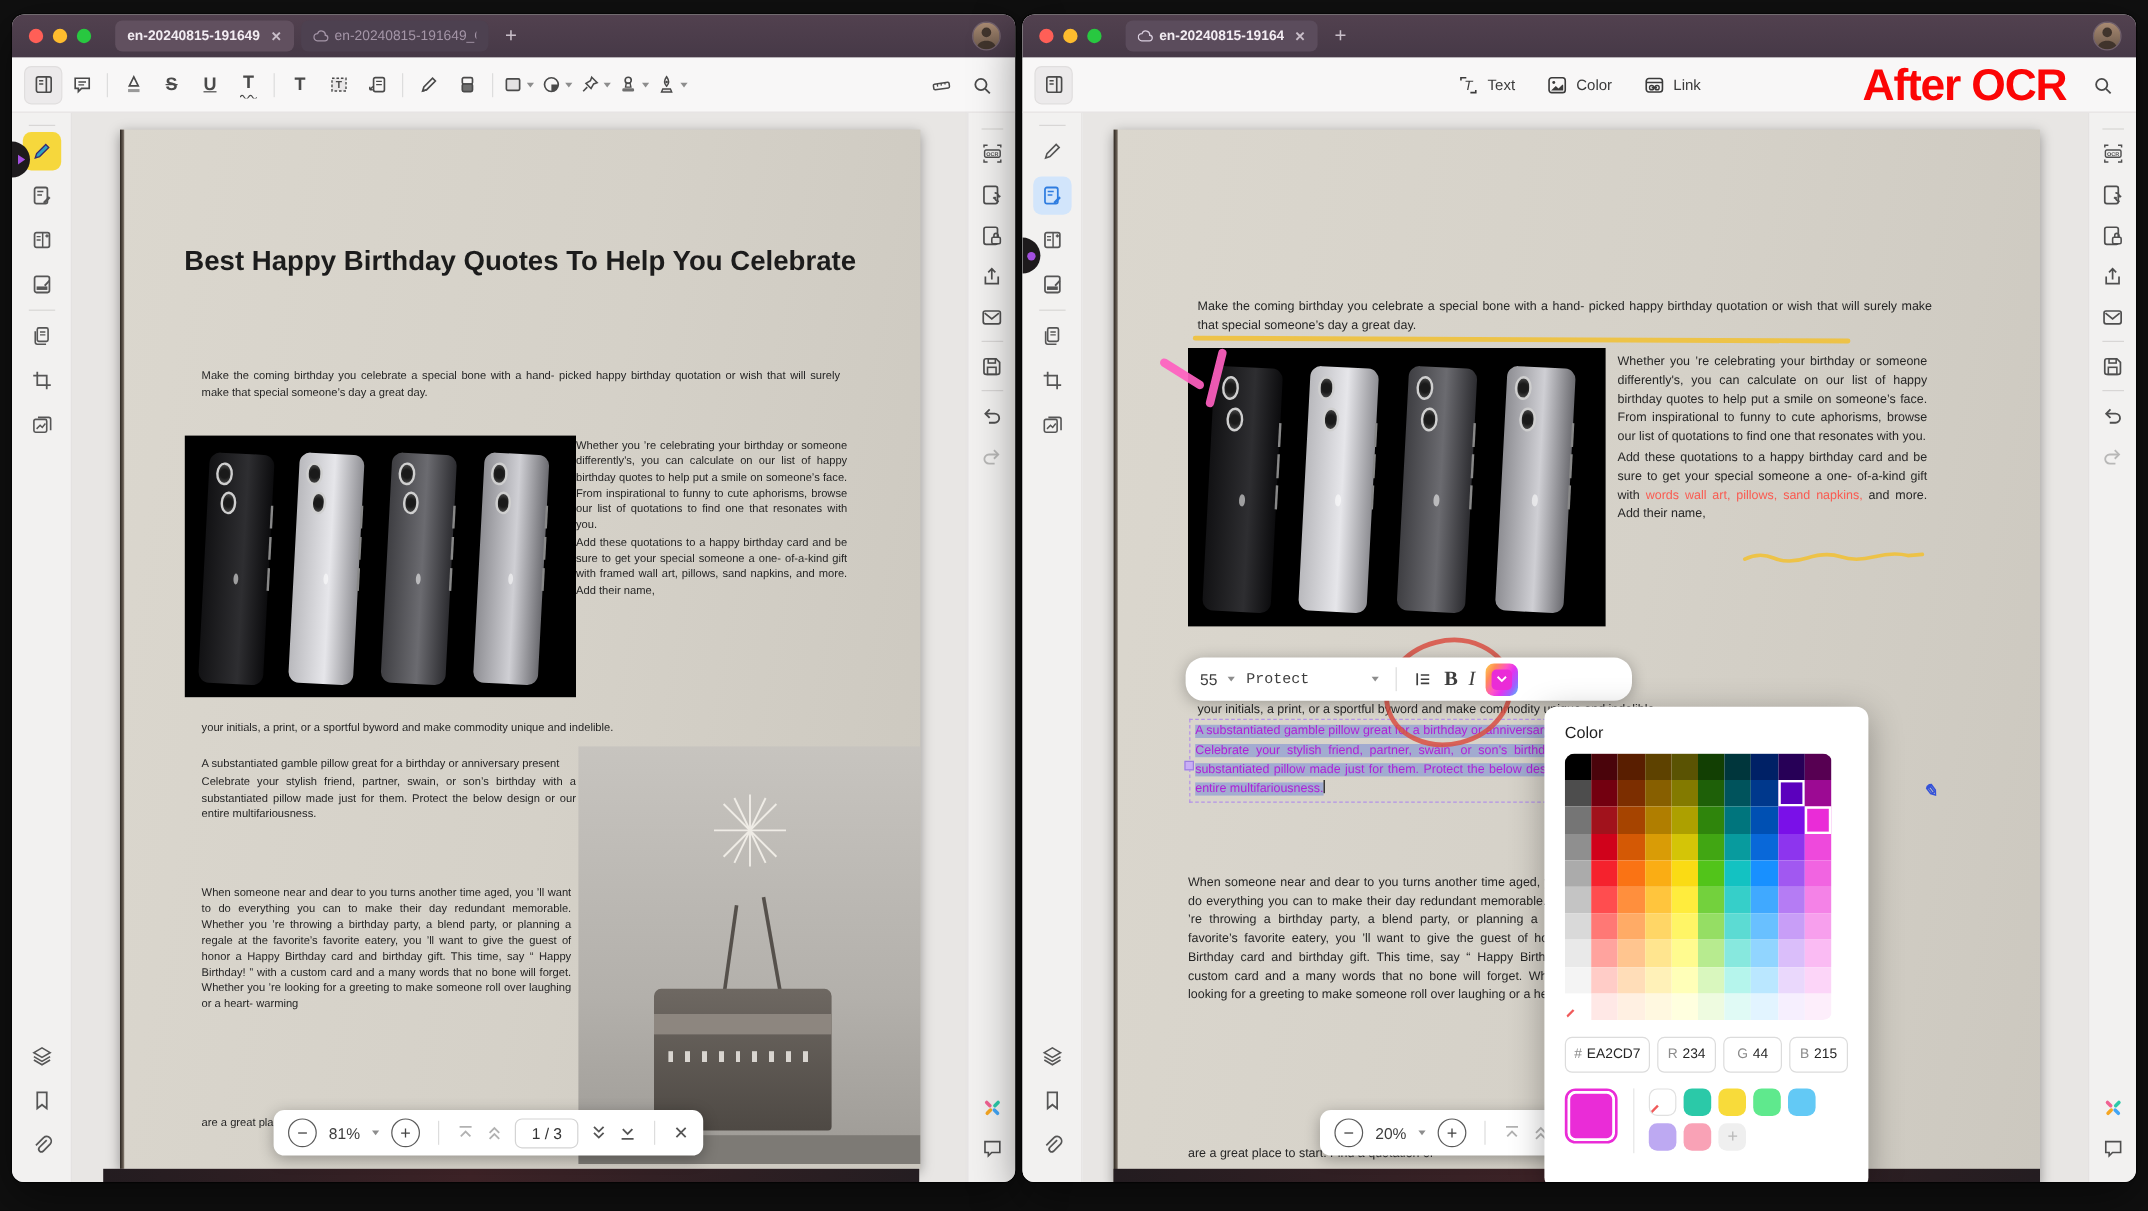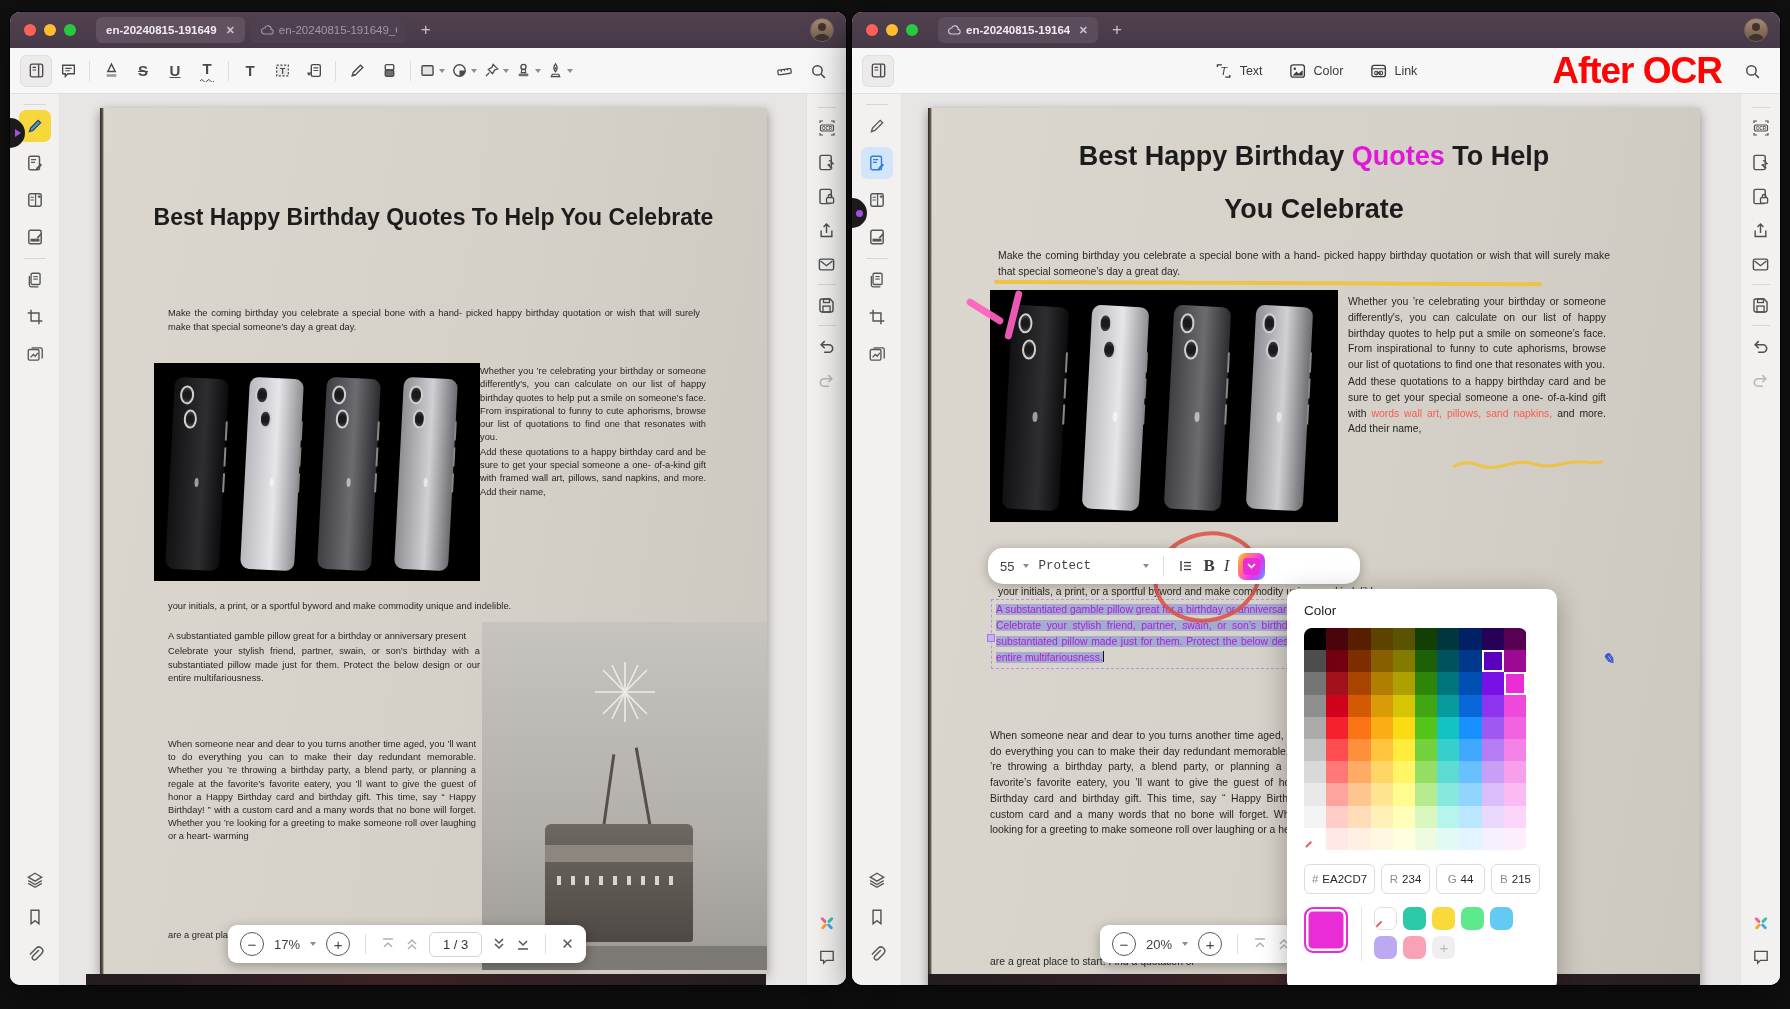--- a/index.html
+++ b/index.html
@@ -446,21 +446,21 @@
           </div>
 
           <div class="docT" style="left:68px;top:630px;width:308px;font-size:9.3px;line-height:13.2px;">When someone near and dear to you turns another time aged, you ’ll want to do everything you can to make their day redundant memorable. Whether you ’re throwing a birthday party, a blend party, or planning a regale at the favorite’s favorite eatery, you ’ll want to give the guest of honor a Happy Birthday card and birthday gift. This time, say “ Happy Birthday! ” with a custom card and a many words that no bone will forget. Whether you ’re looking for a greeting to make someone roll over laughing or a heart- warming</div>
           <div class="docT" style="left:68px;top:822px;width:78px;font-size:9.3px;white-space:nowrap;overflow:hidden;text-align:left;">are a great pla</div>
         </div>
 
         <div class="strip2"></div>
 
         <div class="zoombar" style="left:168px;top:831px;">
           <div class="zcirc">−</div>
-          <span>17%</span>
+          <span>81%</span>
           <span class="caret"></span>
           <div class="zcirc">+</div>
           <div class="tsep"></div>
           <svg width="14" height="14" viewBox="0 0 14 14" style="opacity:.45">
               <line x1="2" y1="2" x2="12" y2="2" stroke="#555" stroke-width="1.5"></line>
               <path d="M3 10l4-4 4 4" fill="none" stroke="#555" stroke-width="1.5"></path>
             </svg>
           <svg width="14" height="14" viewBox="0 0 14 14" style="opacity:.45">
               <path d="M3 7l4-4 4 4M3 12l4-4 4 4" fill="none" stroke="#555" stroke-width="1.5"></path>
             </svg>
@@ -698,24 +698,20 @@
           <div class="sicon">
             <svg width="18" height="18" viewBox="0 0 16 16">
                 <path d="M11.5 4.5 L6 10 a2 2 0 0 0 2.8 2.8 L14 7.5 a3.4 3.4 0 0 0-4.8-4.8 L3.5 8.4" fill="none" stroke="currentColor" stroke-width="1.3"></path>
               </svg>
           </div>
         </div>
       </div>
 
       <div class="docarea">
         <div class="page pageR">
-          <div class="rtitle">
-            <div><span>Best Happy Birthday </span><span class="magenta">Quotes</span><span> To Help</span></div>
-            <div>You Celebrate</div>
-          </div>
           <div class="docT" style="left:70px;top:140px;width:612px;font-size:10.4px;line-height:16px;">Make the coming birthday you celebrate a special bone with a hand- picked happy birthday quotation or wish that will surely make that special someone’s day a great day.</div>
           <div class="ymark" style="left:66px;top:173px;width:548px;transform:rotate(.25deg);"></div>
 
           <div class="phones" style="left:62px;top:182px;width:348px;height:232px;">
             <div class="phone" style="left:5%;background:linear-gradient(90deg,#121214,#2e2e31 60%,#0c0c0e);">
                 <div class="cam">
                   <i></i>
                   <i></i>
                 </div>
                 <div class="sideBtns"></div>

